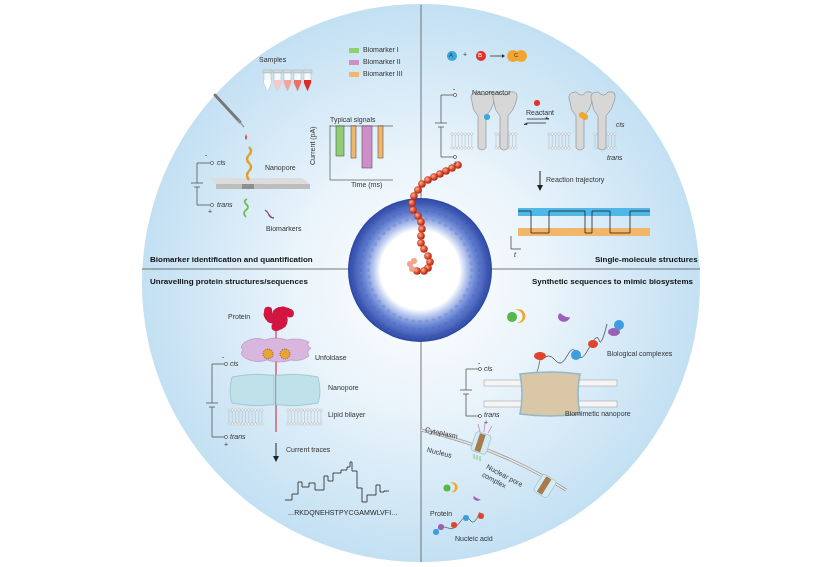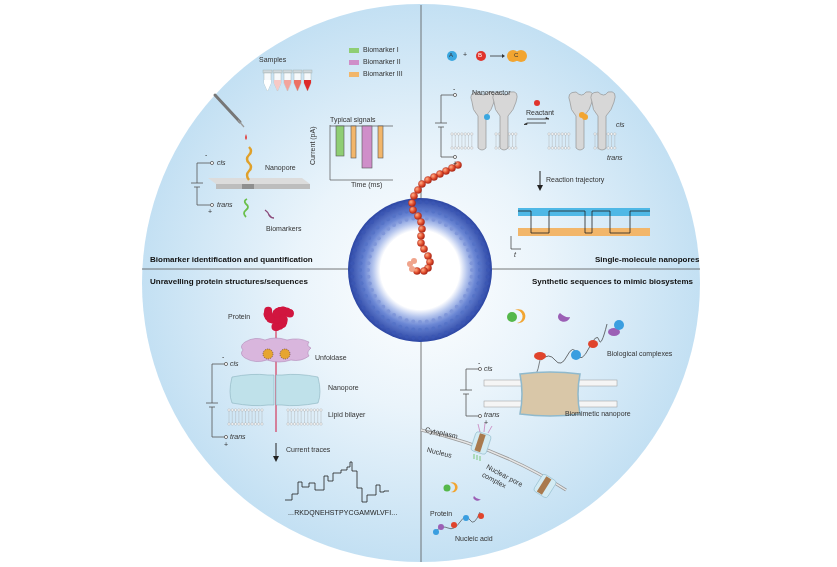--- a/index.html
+++ b/index.html
@@ -713,21 +713,21 @@
 <div class="lbl" style="left:478px;top:52px;font-size:6px;color:#fff;">B</div>
 <div class="lbl" style="left:514px;top:52px;font-size:6px;">C</div>
 <div class="lbl" style="left:472px;top:89px;">Nanoreactor</div>
 <div class="lbl" style="left:526px;top:109px;">Reactant</div>
 <div class="lbl" style="left:453px;top:85px;">-</div>
 <div class="lbl it" style="left:616px;top:121px;">cis</div>
 <div class="lbl it" style="left:607px;top:154px;">trans</div>
 <div class="lbl" style="left:453px;top:160px;">+</div>
 <div class="lbl" style="left:546px;top:176px;">Reaction trajectory</div>
 <div class="lbl it" style="left:514px;top:251px;">t</div>
-<div class="ttl" style="left:595px;top:255px;">Single-molecule nanopores</div>
+<div class="ttl" style="left:595px;top:255px;">Single-molecule structures</div>
 
 
 <div class="ttl" style="left:150px;top:277px;text-align:right;">Unravelling protein structures/sequences</div>
 <div class="lbl" style="left:228px;top:313px;">Protein</div>
 <div class="lbl" style="left:315px;top:354px;">Unfoldase</div>
 <div class="lbl" style="left:328px;top:384px;">Nanopore</div>
 <div class="lbl" style="left:328px;top:411px;">Lipid bilayer</div>
 <div class="lbl" style="left:222px;top:353px;">-</div>
 <div class="lbl it" style="left:230px;top:360px;">cis</div>
 <div class="lbl it" style="left:230px;top:433px;">trans</div>

